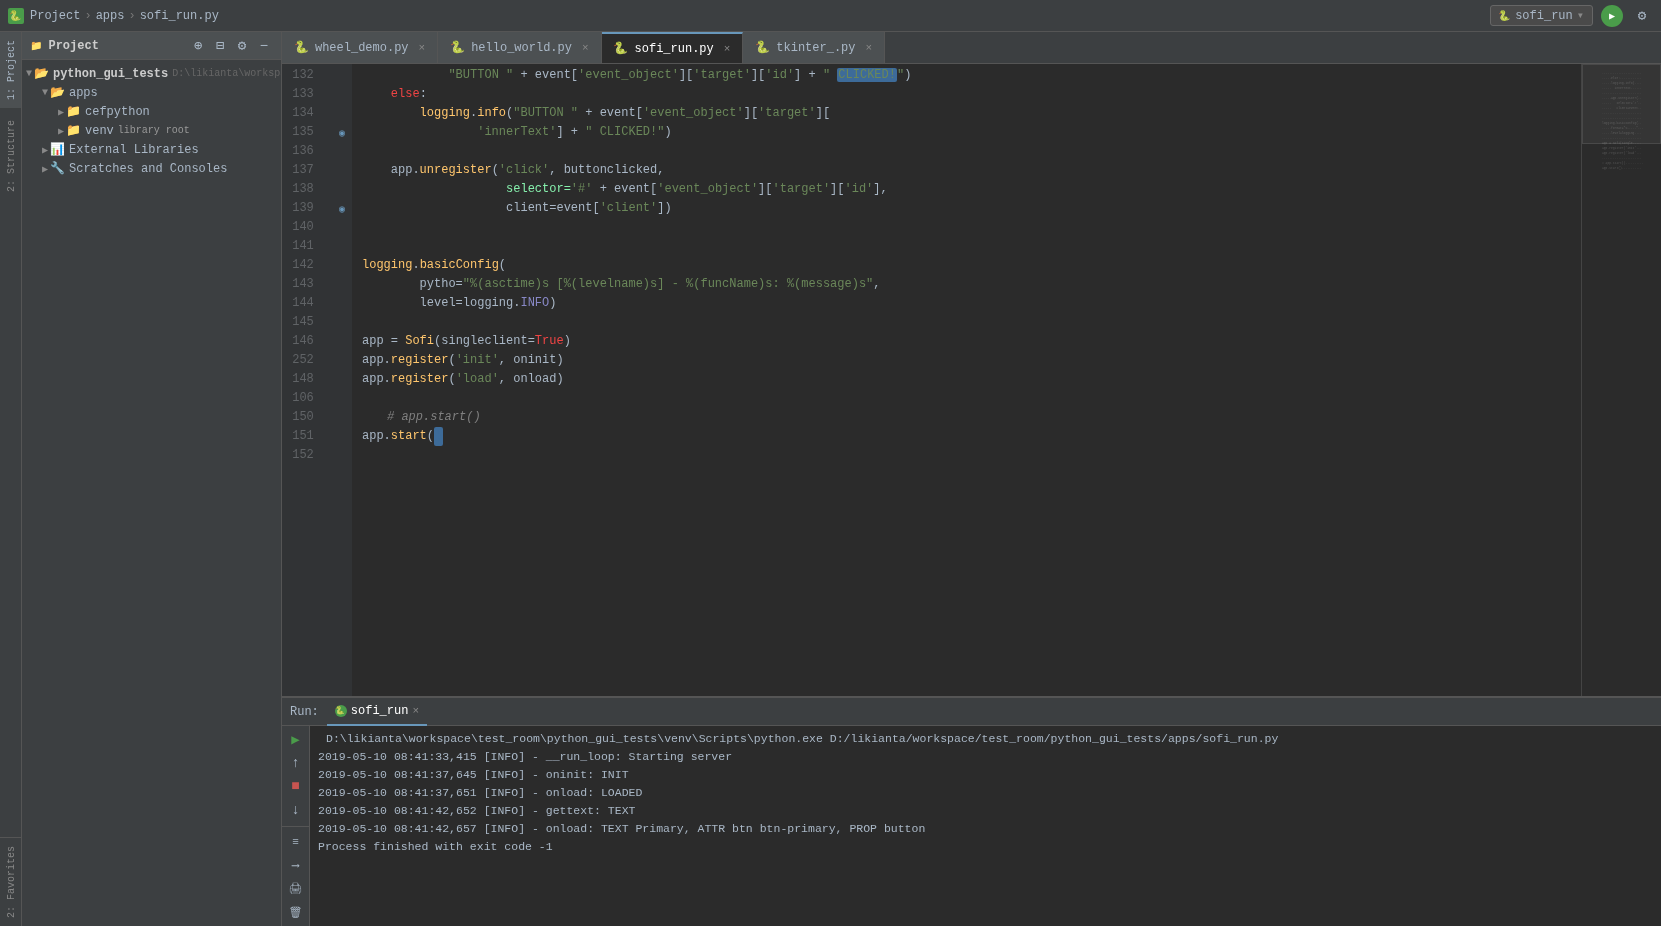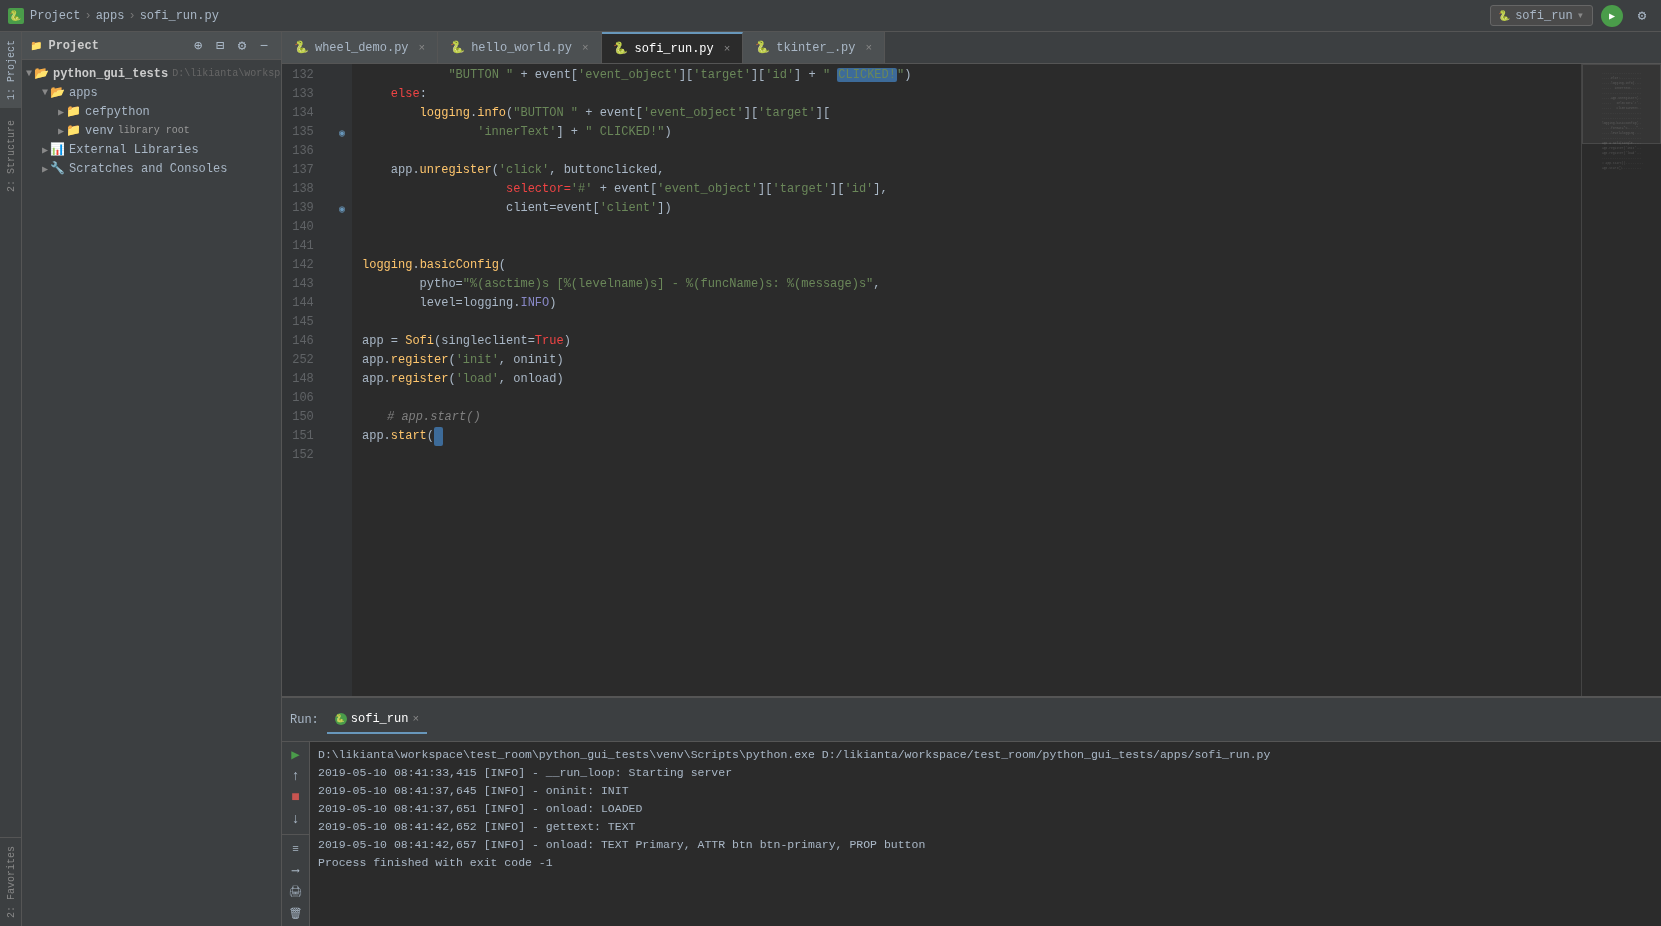--- a/index.html
+++ b/index.html
@@ -252,21 +252,21 @@
       background: #2b2b2b;
       border-top: 2px solid #555;
       display: flex;
       flex-direction: column;
       flex-shrink: 0;
     }
     .run-tabs {
       display: flex;
       align-items: center;
       background: #3c3f41;
-      height: 44px;
+      height: 28px;
       border-bottom: 1px solid #555;
       padding: 0 8px;
       gap: 4px;
     }
     .run-tab {
       display: flex;
       align-items: center;
       padding: 0 8px;
       height: 28px;
       font-size: 12px;
@@ -308,21 +308,21 @@
 
     .console-output {
       flex: 1;
       overflow-y: auto;
       padding: 4px 8px;
       font-size: 11.5px;
       line-height: 18px;
       color: #a9b7c6;
     }
     .console-line { white-space: pre-wrap; word-break: break-all; }
-    .console-line.path { color: #a9b7c6; }
+    .console-line.path { color: #a9b7c6; margin-left: 8px; }
     .console-line.info { color: #a9b7c6; }
     .console-line.process { color: #a9b7c6; }
 
     
     .minimap {
       width: 80px;
       background: #2b2b2b;
       flex-shrink: 0;
       border-left: 1px solid #444;
       overflow: hidden;
@@ -513,21 +513,21 @@
         <div class="code-line"><span style="color:#a9b7c6;">    </span><span class="kw">else</span><span style="color:#a9b7c6;">:</span></div>
 
         <div class="code-line"><span style="color:#a9b7c6;">        </span><span class="fn">logging</span><span style="color:#a9b7c6;">.</span><span class="fn">info</span><span style="color:#a9b7c6;">(</span><span class="str">"BUTTON "</span><span style="color:#a9b7c6;"> + event[</span><span class="str">'event_object'</span><span style="color:#a9b7c6;">][</span><span class="str">'target'</span><span style="color:#a9b7c6;">][</span></div>
 
         <div class="code-line"><span style="color:#a9b7c6;">                </span><span class="str">'innerText'</span><span style="color:#a9b7c6;">] + </span><span class="str">" CLICKED!"</span><span style="color:#a9b7c6;">)</span></div>
 
         <div class="code-line"></div>
 
         <div class="code-line"><span style="color:#a9b7c6;">    app.</span><span class="fn">unregister</span><span style="color:#a9b7c6;">(</span><span class="str">'click'</span><span style="color:#a9b7c6;">, buttonclicked,</span></div>
 
-        <div class="code-line"><span style="color:#ef4444;">                    selector=</span><span class="str">'#'</span><span style="color:#a9b7c6;"> + event[</span><span class="str">'event_object'</span><span style="color:#a9b7c6;">][</span><span class="str">'target'</span><span style="color:#a9b7c6;">][</span><span class="str">'id'</span><span style="color:#a9b7c6;">],</span></div>
+        <div class="code-line"><span style="color:#86efac;">                    selector=</span><span class="str">'#'</span><span style="color:#a9b7c6;"> + event[</span><span class="str">'event_object'</span><span style="color:#a9b7c6;">][</span><span class="str">'target'</span><span style="color:#a9b7c6;">][</span><span class="str">'id'</span><span style="color:#a9b7c6;">],</span></div>
 
         <div class="code-line"><span style="color:#a9b7c6;">                    client=event[</span><span class="str">'client'</span><span style="color:#a9b7c6;">])</span></div>
 
         <div class="code-line"></div>
 
         <div class="code-line"></div>
 
         <div class="code-line"><span class="fn">logging</span><span style="color:#a9b7c6;">.</span><span class="fn">basicConfig</span><span style="color:#a9b7c6;">(</span></div>
 
         <div class="code-line"><span style="color:#a9b7c6;">        pytho=</span><span class="str">"%(asctime)s [%(levelname)s] - %(funcName)s: %(message)s"</span><span style="color:#a9b7c6;">,</span></div>

